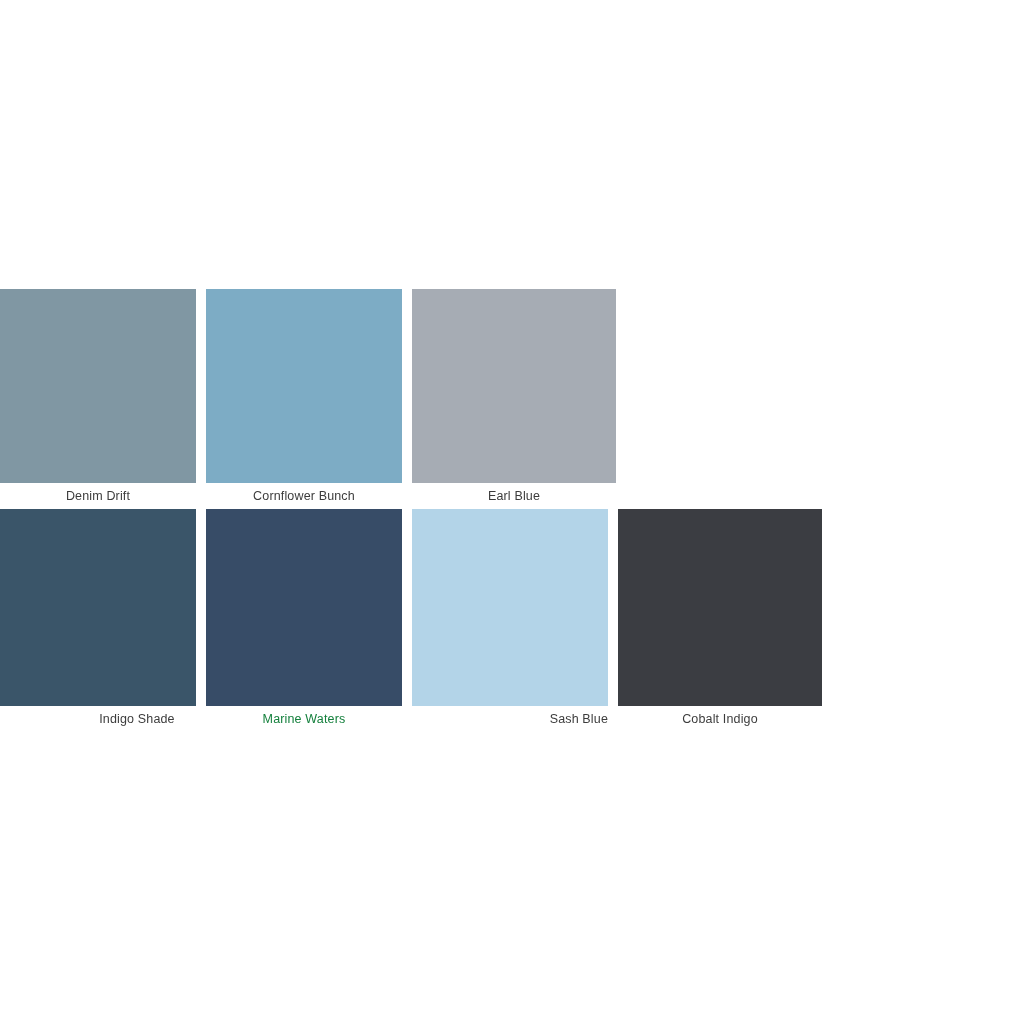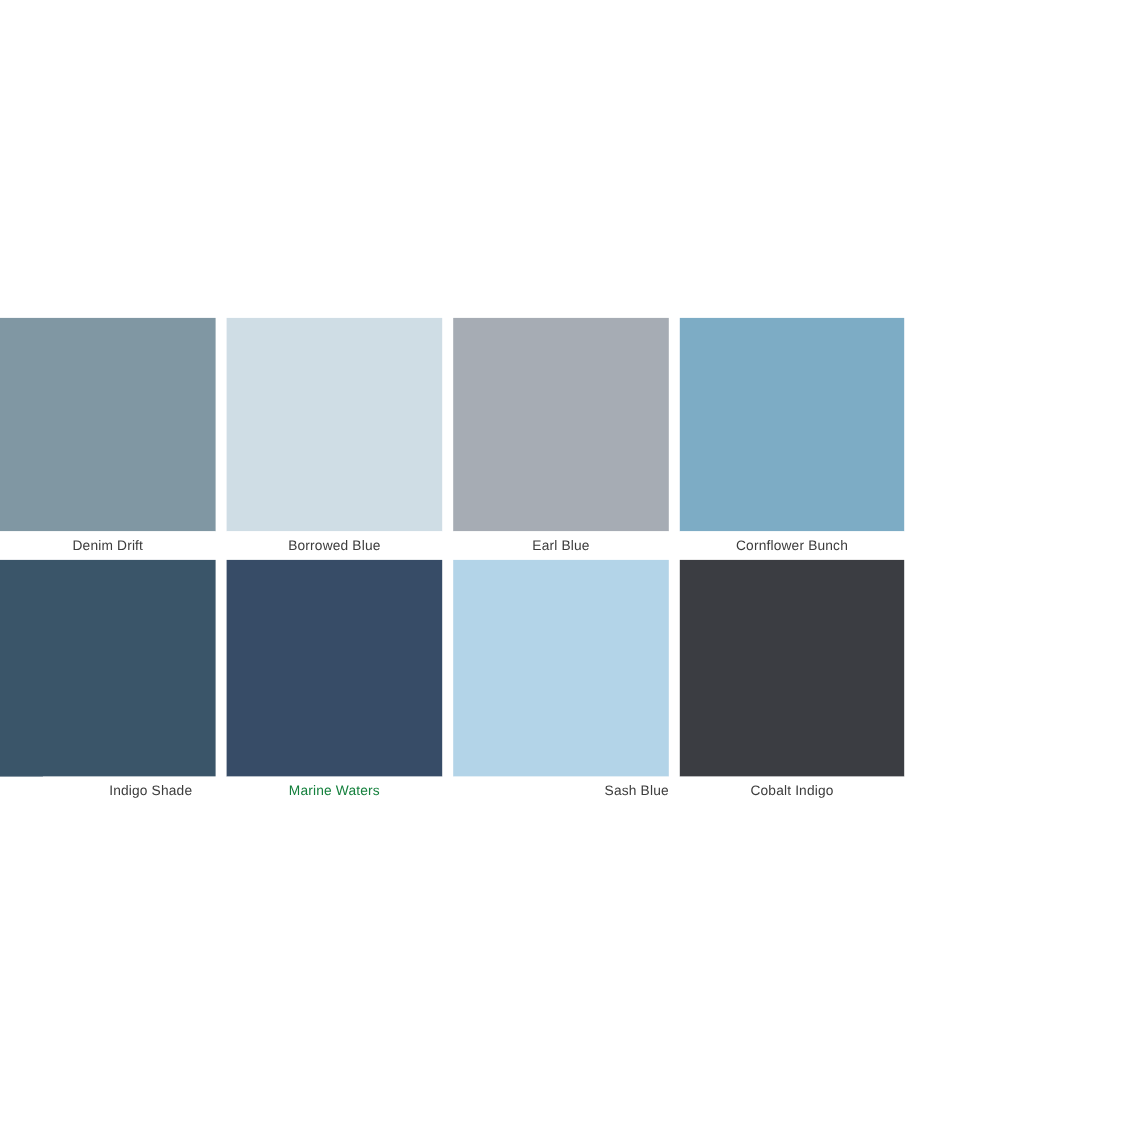--- a/index.html
+++ b/index.html
@@ -80,34 +80,30 @@
 
   <div class="palette-grid">
 
     <div class="swatch-row row-top">
 
       <div class="swatch-cell">
         <span class="swatch-chip" style="background: rgb(128, 151, 163);"></span>
         <span class="swatch-label" style="color: rgb(60, 60, 60);">Denim Drift</span>
       </div>
 
+
+
       <div class="swatch-cell">
-        <span class="swatch-chip" style="background: rgb(207, 221, 229);"></span>
-        <span class="swatch-label" style="color: rgb(60, 60, 60);">Borrowed Blue</span>
+        <span class="swatch-chip" style="background: rgb(125, 172, 197);"></span>
+        <span class="swatch-label" style="color: rgb(60, 60, 60);">Cornflower Bunch</span>
       </div>
-
 
       <div class="swatch-cell">
         <span class="swatch-chip" style="background: rgb(166, 172, 180);"></span>
         <span class="swatch-label" style="color: rgb(60, 60, 60);">Earl Blue</span>
-      </div>
-
-      <div class="swatch-cell">
-        <span class="swatch-chip" style="background: rgb(125, 172, 197);"></span>
-        <span class="swatch-label" style="color: rgb(60, 60, 60);">Cornflower Bunch</span>
       </div>
 
     </div>
 
     <div class="swatch-row row-bottom">
 
       <div class="swatch-cell">
         <span class="swatch-chip" style="background: rgb(58, 85, 105);"></span>
         <span class="swatch-label" style="color: rgb(60, 60, 60); margin-left: 39px;">Indigo Shade</span>
       </div>

